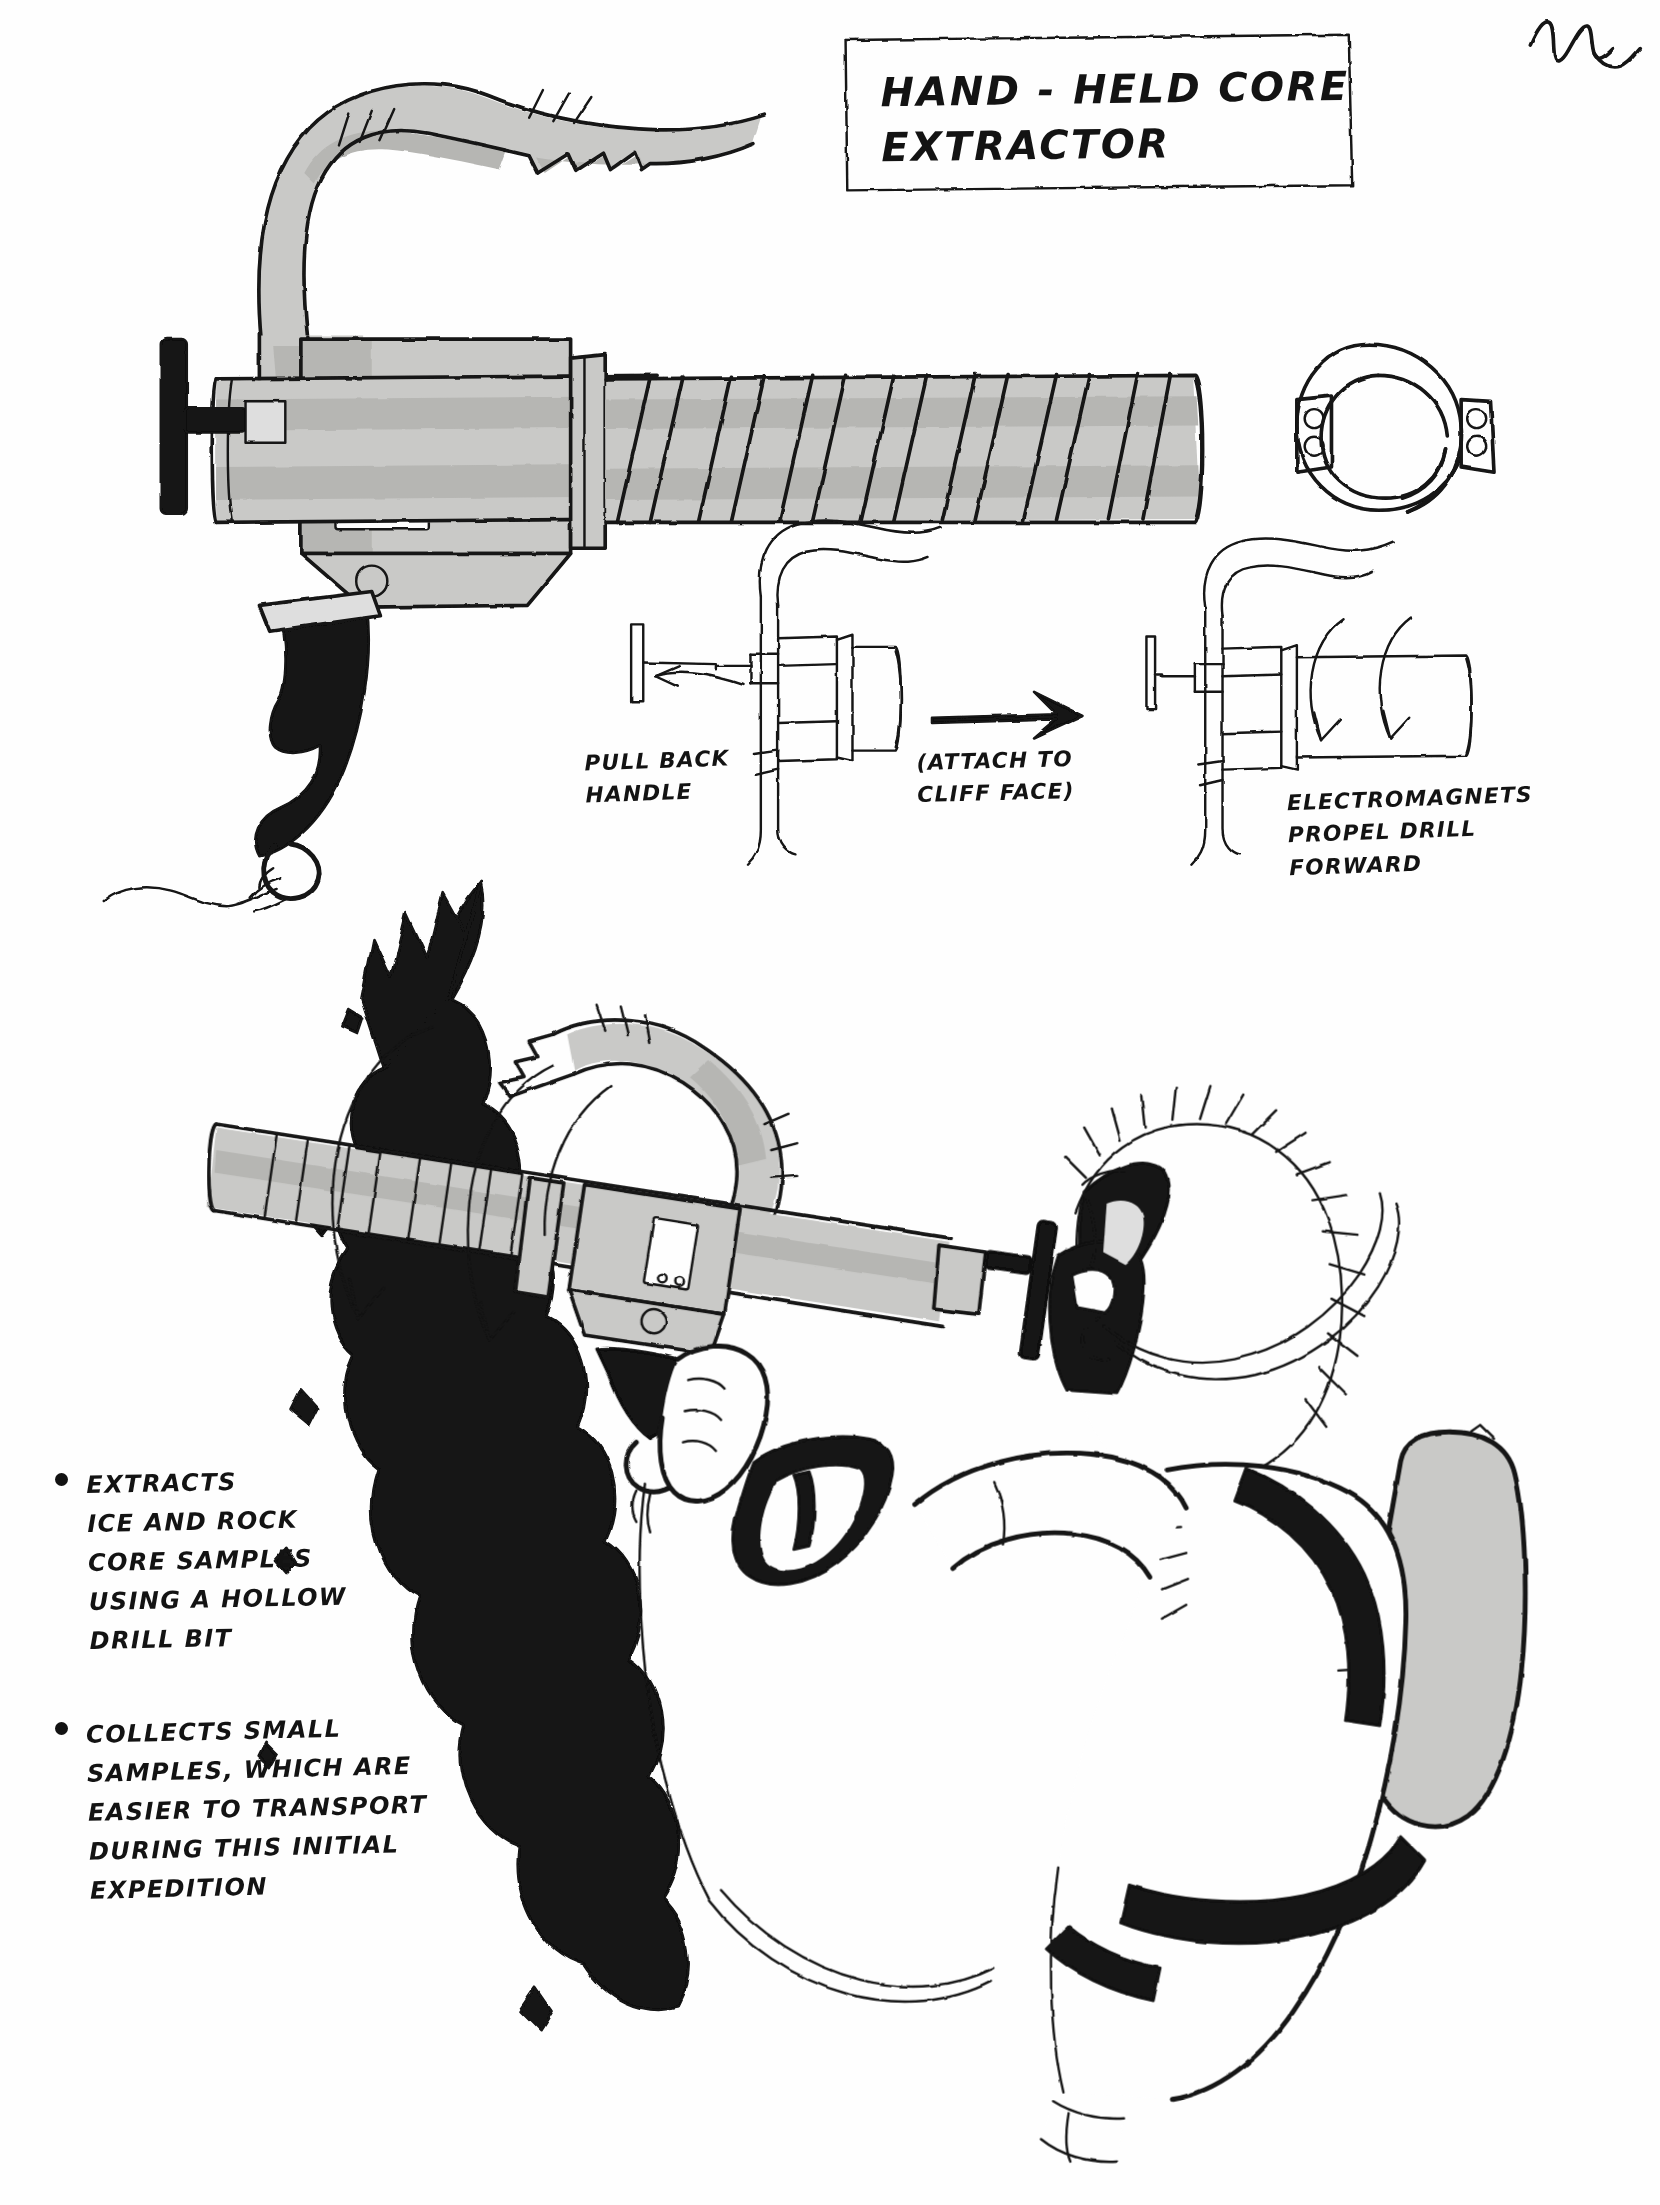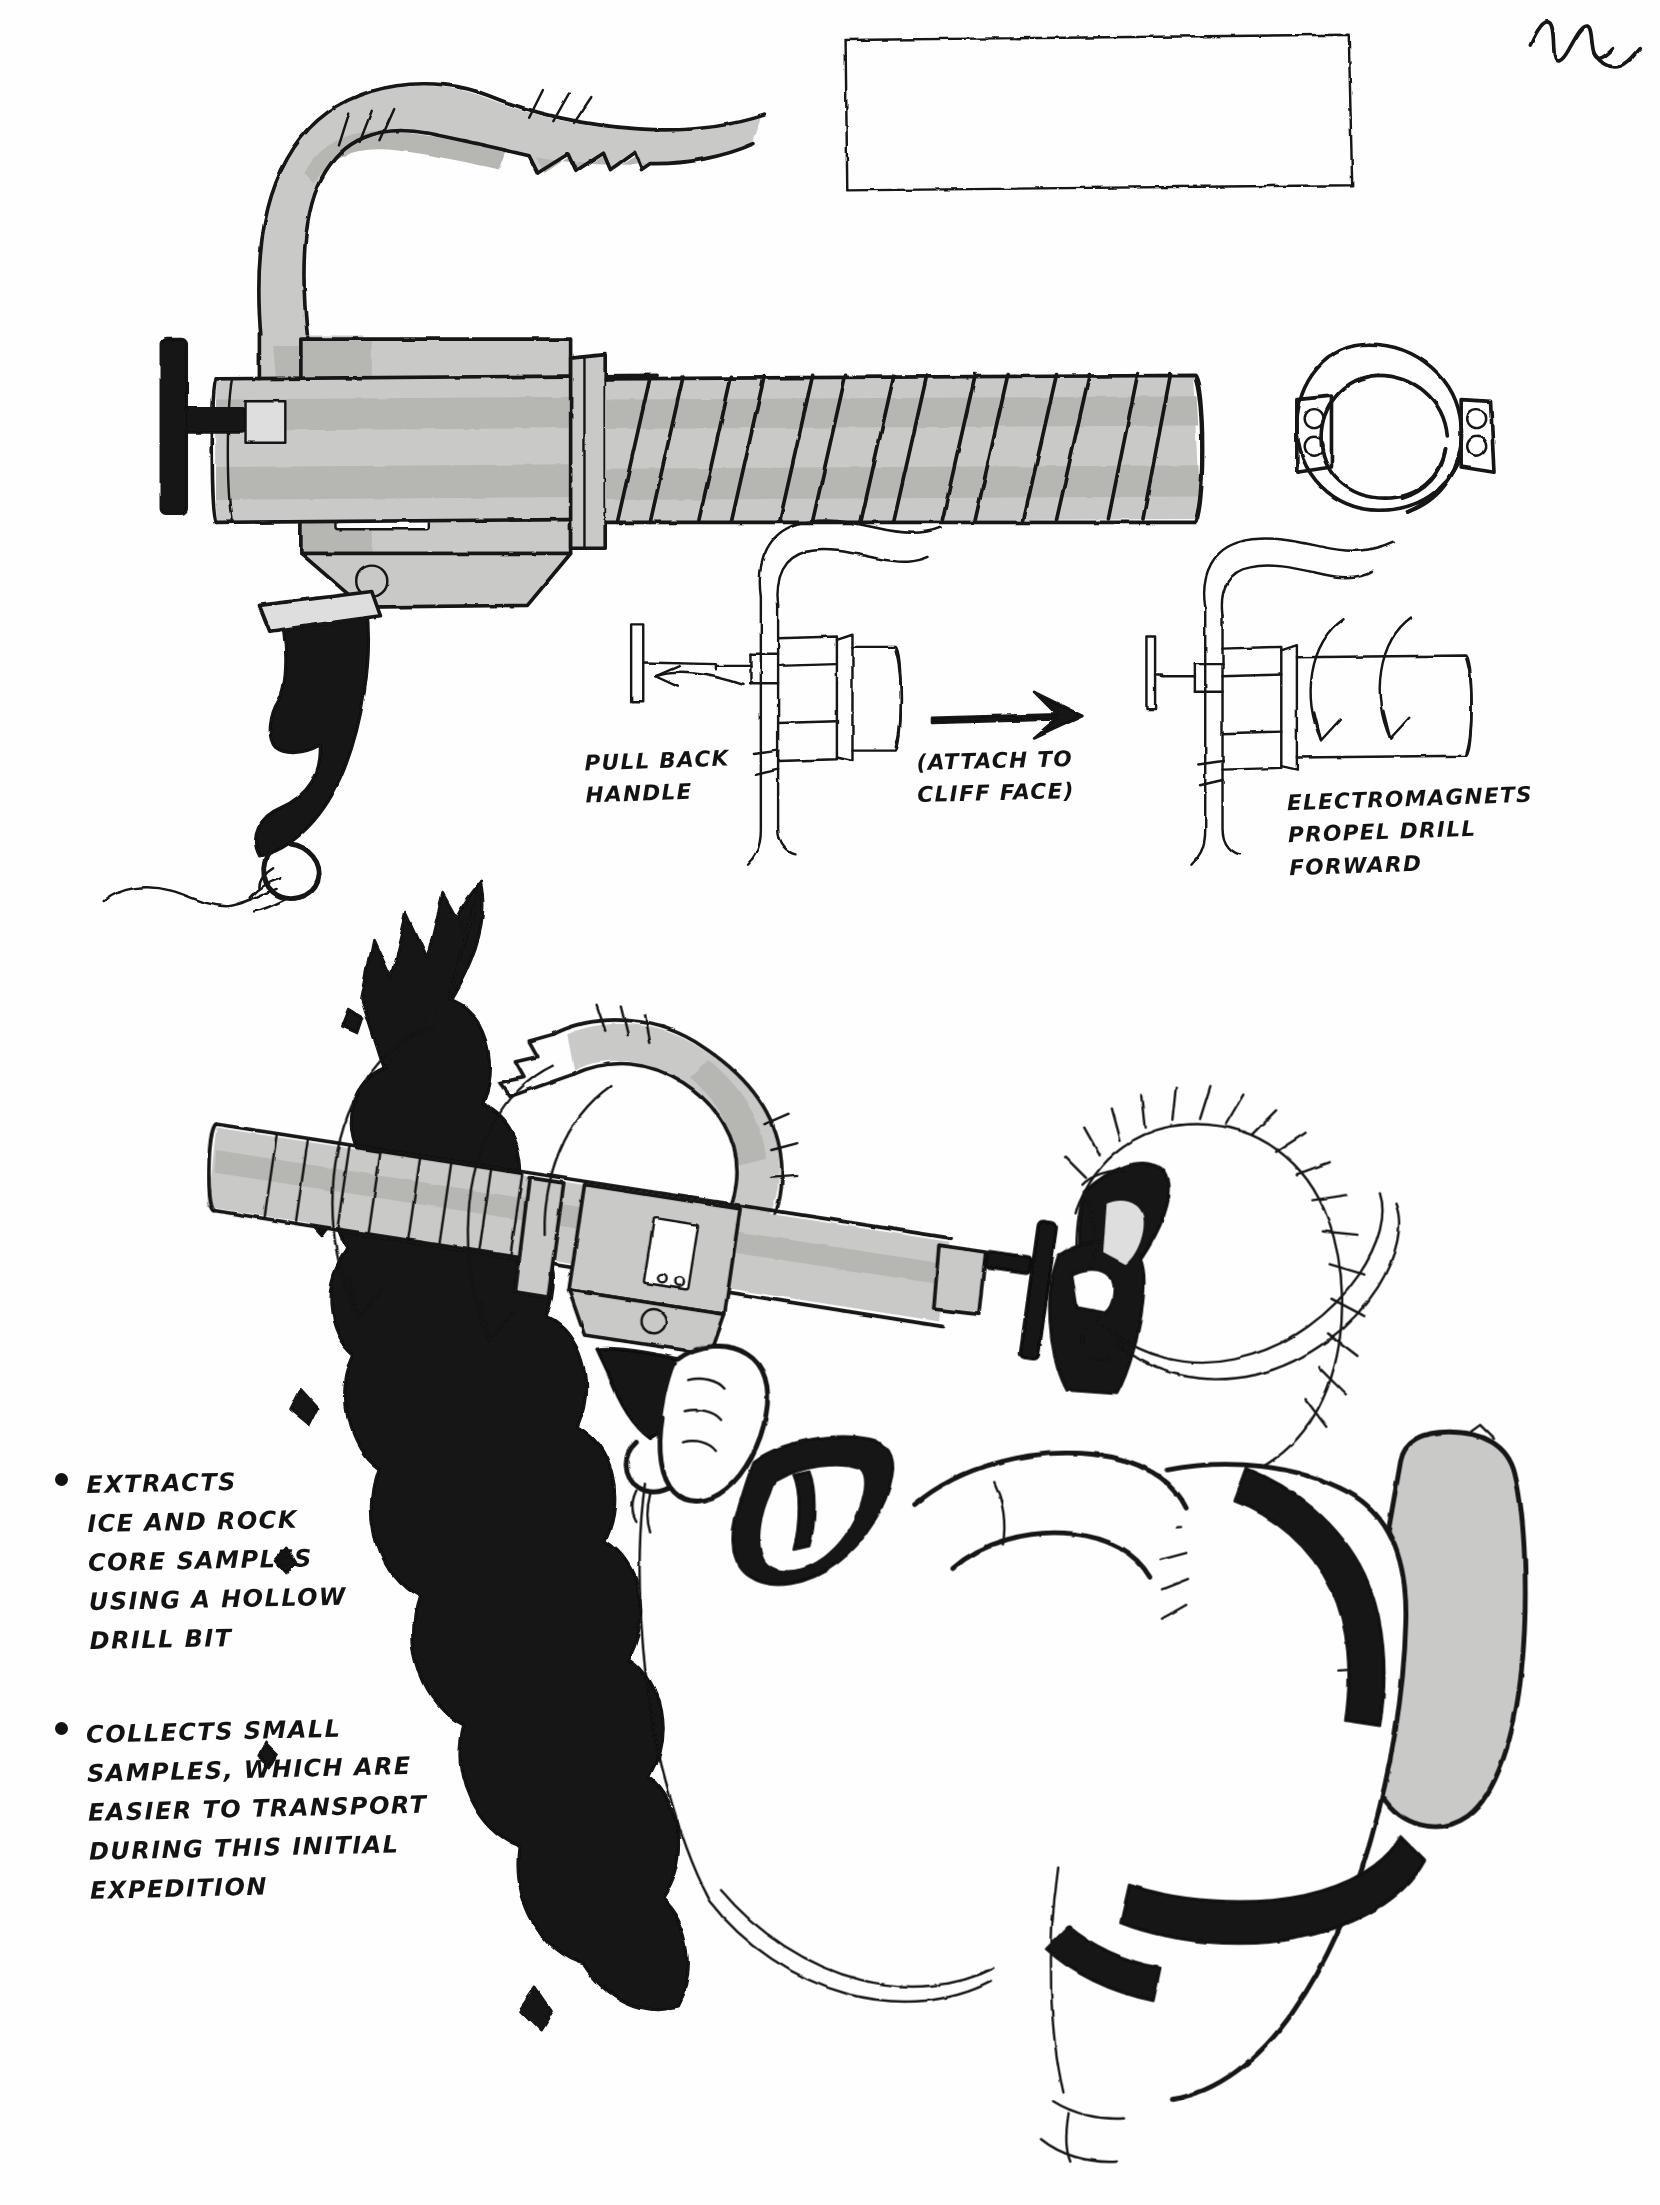--- a/index.html
+++ b/index.html
@@ -552,20 +552,24 @@
   </g>
 
   <g filter="url(#rough)">
     <path class="ink" d="M1770,52 C1778,34 1786,22 1792,26 C1798,30 1796,52 1798,64
       C1800,74 1806,72 1814,58 C1822,44 1830,28 1836,30
       C1842,32 1840,52 1844,62 C1848,72 1856,66 1866,56"></path>
     <path class="ink" d="M1844,62 C1852,74 1862,80 1874,76 C1884,72 1890,62 1896,56"></path>
   </g>
 </svg>
 
+<div id="title-plate">
+  <div id="title-text" class="hand"><span>HAND - HELD CORE</span>
+<span>EXTRACTOR</span></div>
+</div>
 
 <div class="caption hand" id="cap-pull"><span>PULL BACK</span>
 <span>HANDLE</span></div>
 
 <div class="caption hand" id="cap-attach"><span>(ATTACH TO</span>
 <span>CLIFF FACE)</span></div>
 
 <div class="caption hand" id="cap-electro"><span>ELECTROMAGNETS</span>
 <span>PROPEL DRILL</span>
 <span>FORWARD</span></div>

